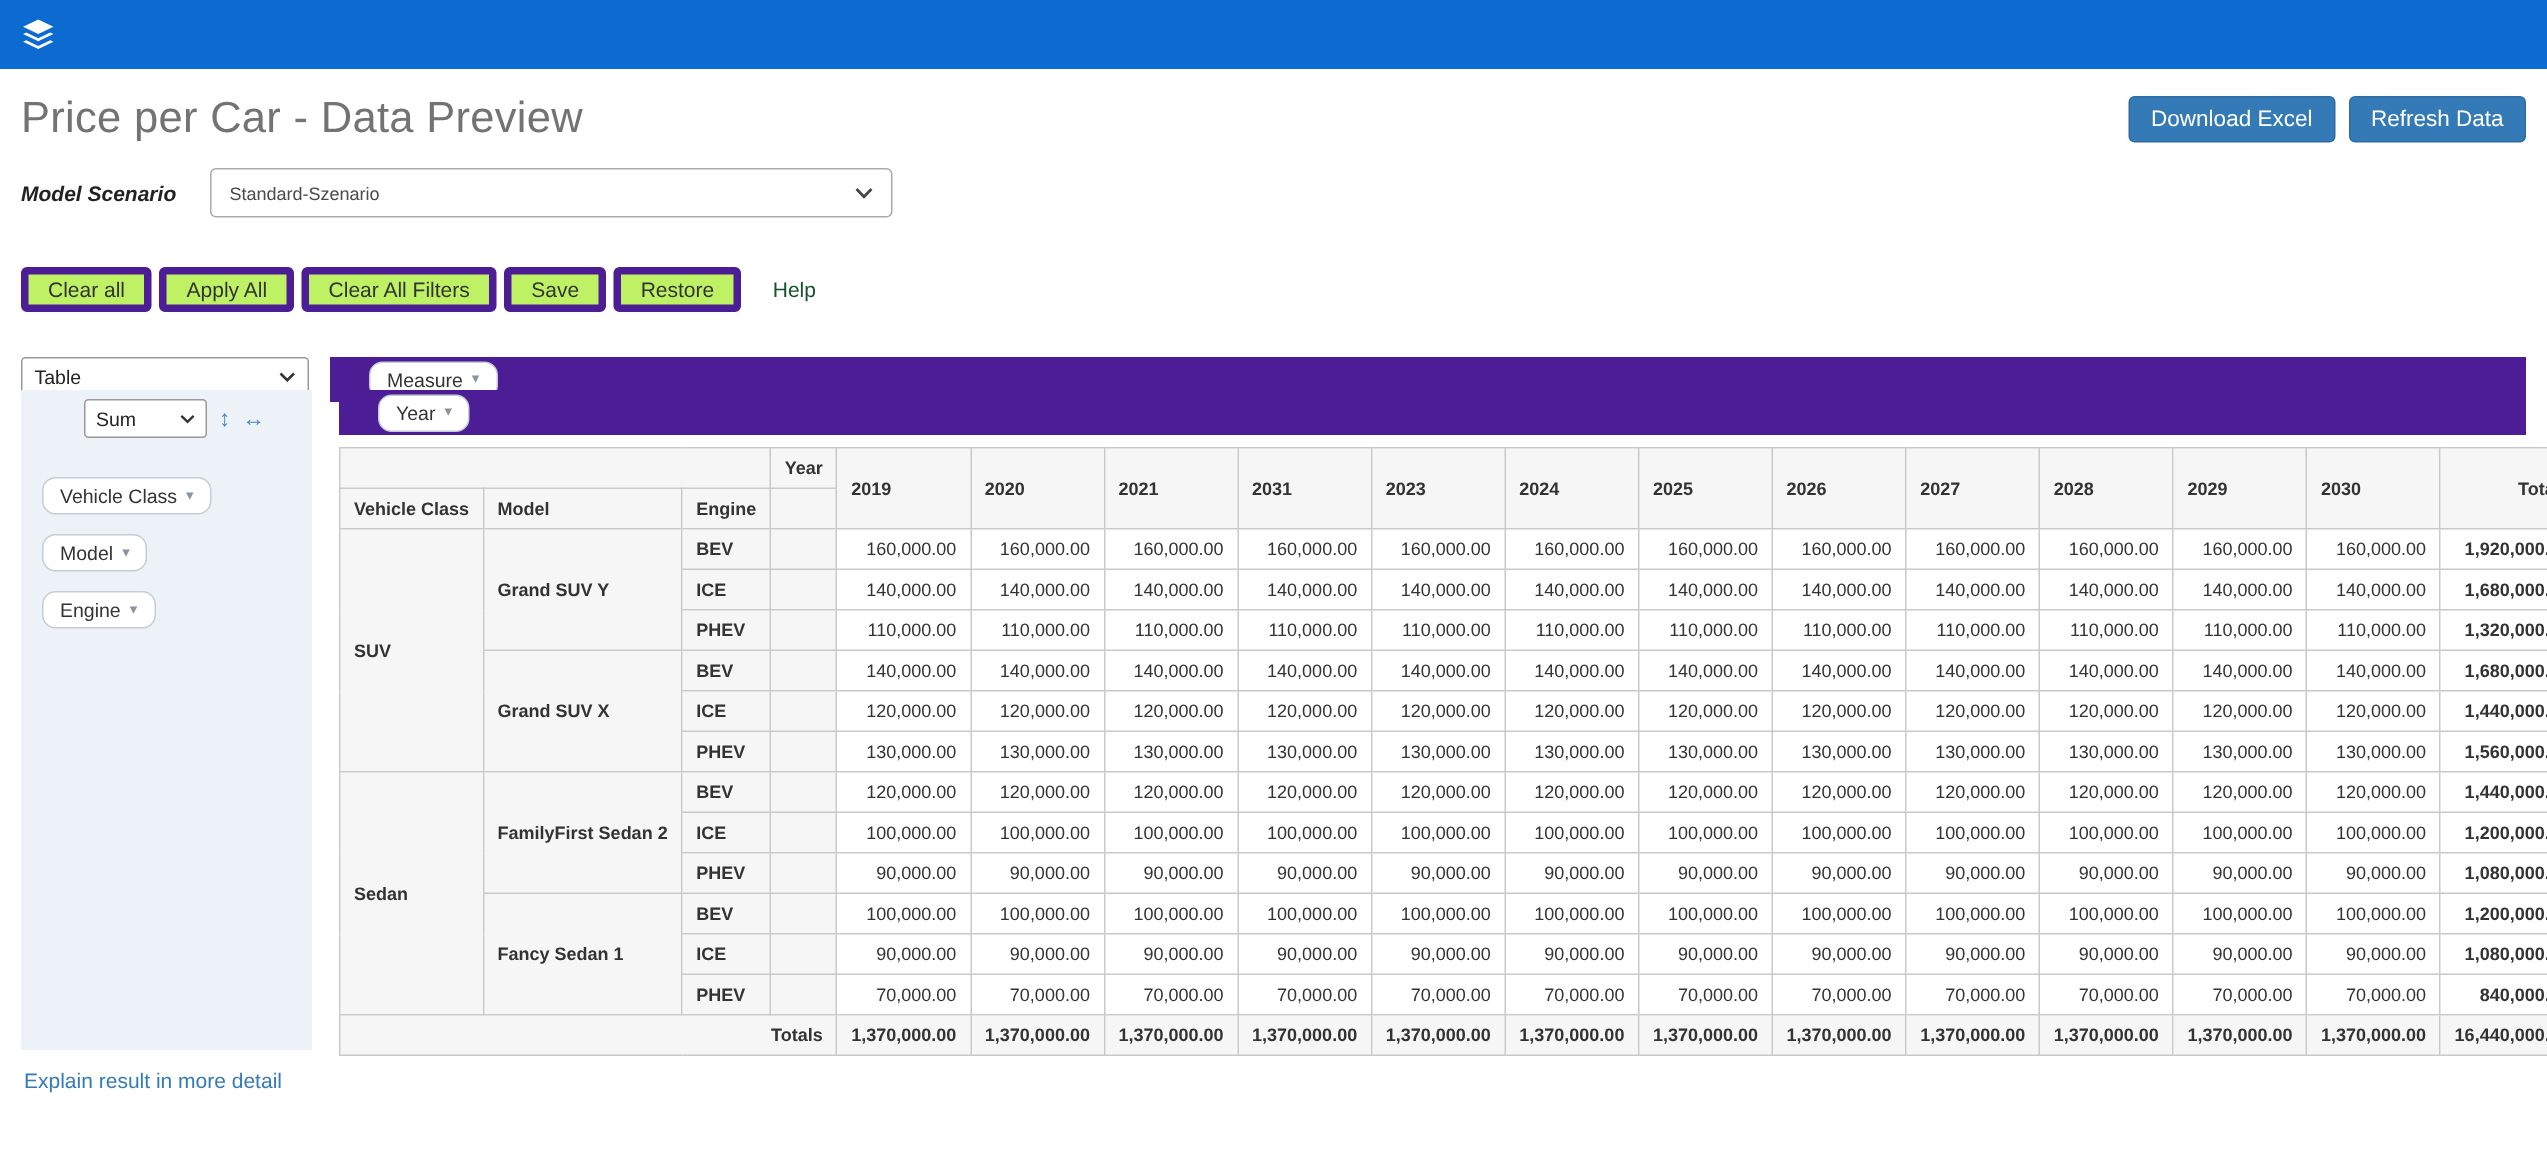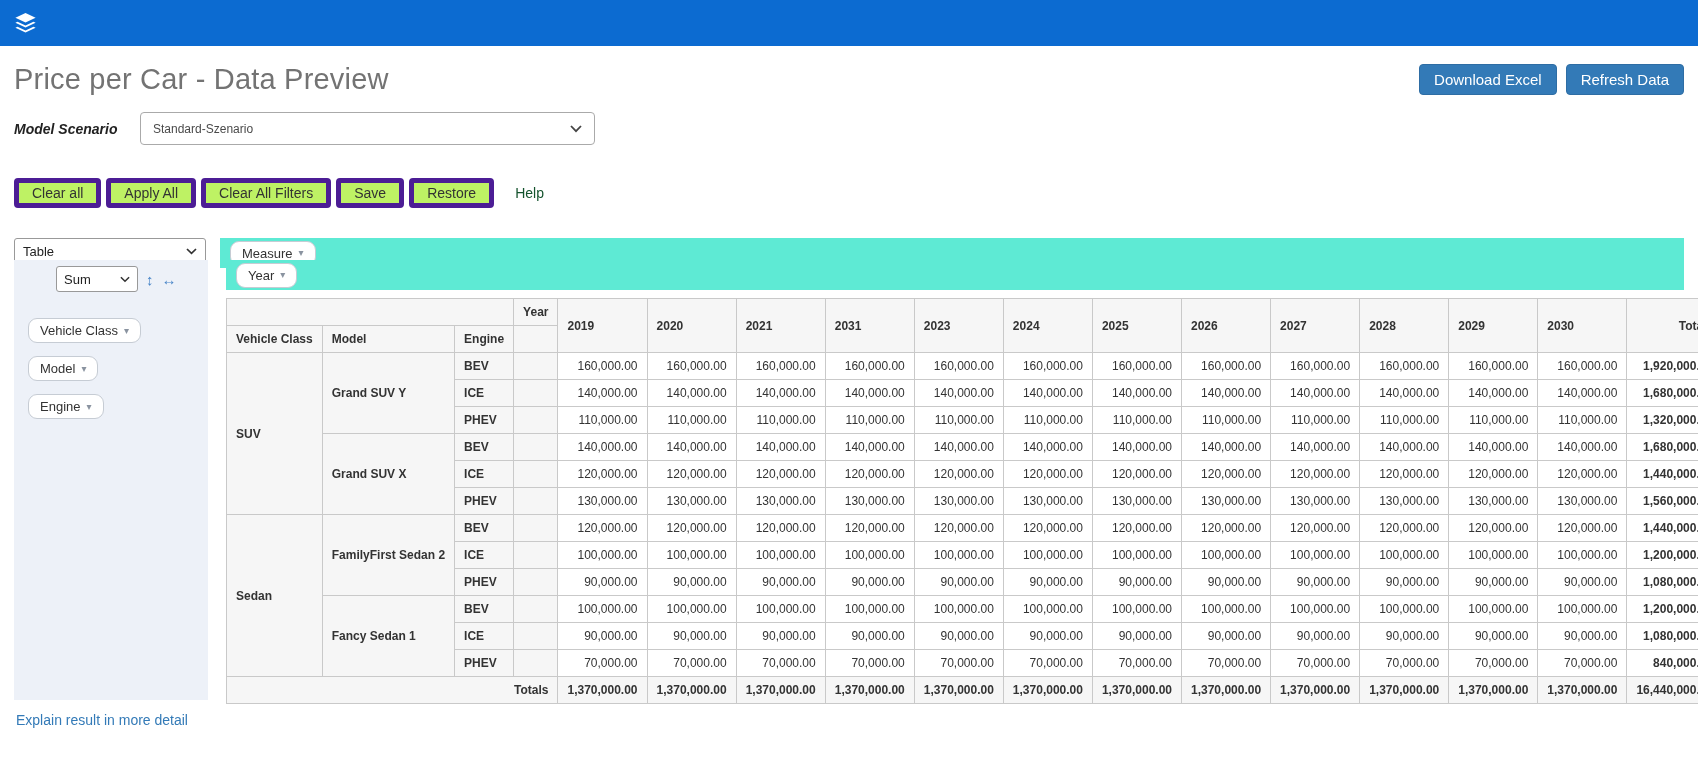--- a/index.html
+++ b/index.html
@@ -30,21 +30,21 @@
   .toolbar { margin-top:33px; display:flex; align-items:center; gap:5px; }
   .tbtn { background:#bef264; border:5px solid #4c1d95; color:#333; font-size:14px; font-family:inherit;
     height:30px; padding:0 13px; border-radius:4px; cursor:pointer; }
   .help-link { color:#14532d; font-size:14px; text-decoration:none; margin-left:16px; cursor:pointer; }
 
   
   .widget { margin-top:30px; }
   .row-a { display:flex; align-items:flex-start; height:22px; }
   .table-select { width:192px; height:26px; border:1px solid #999; border-radius:3px;
     padding:0 8px; font-size:13px; color:#222; margin-right:14px; }
-  .strip { background:#5eead4; height:30px; flex:1; display:flex; align-items:center; padding-left:10px; }
+  .strip { background:#4c1d95; height:30px; flex:1; display:flex; align-items:center; padding-left:26px; }
   .row-b { display:flex; margin-top:0; }
   .sidebar { width:194px; background:#edf1f8; height:440px; margin-right:18px; flex:none; }
   .sum-row { display:flex; align-items:center; padding:6px 0 0 42px; gap:8px; }
   .sum-select { width:82px; height:26px; border:1px solid #999; border-radius:3px;
     padding:0 7px; font-size:13px; color:#222; background:#fff; }
   .arrow-ic { color:#4a86c8; font-size:15px; line-height:1; cursor:pointer; }
   .pills { display:flex; flex-direction:column; align-items:flex-start; gap:13px; padding:26px 0 0 14px; }
   .pill { background:#fff; border:1px solid #c6ccd4; border-radius:9px; padding:4px 11px;
     font-size:13px; color:#333; display:inline-flex; align-items:center; gap:6px; cursor:pointer; white-space:nowrap; }
   .caret { color:#8a93a0; font-size:10px; line-height:1; }

